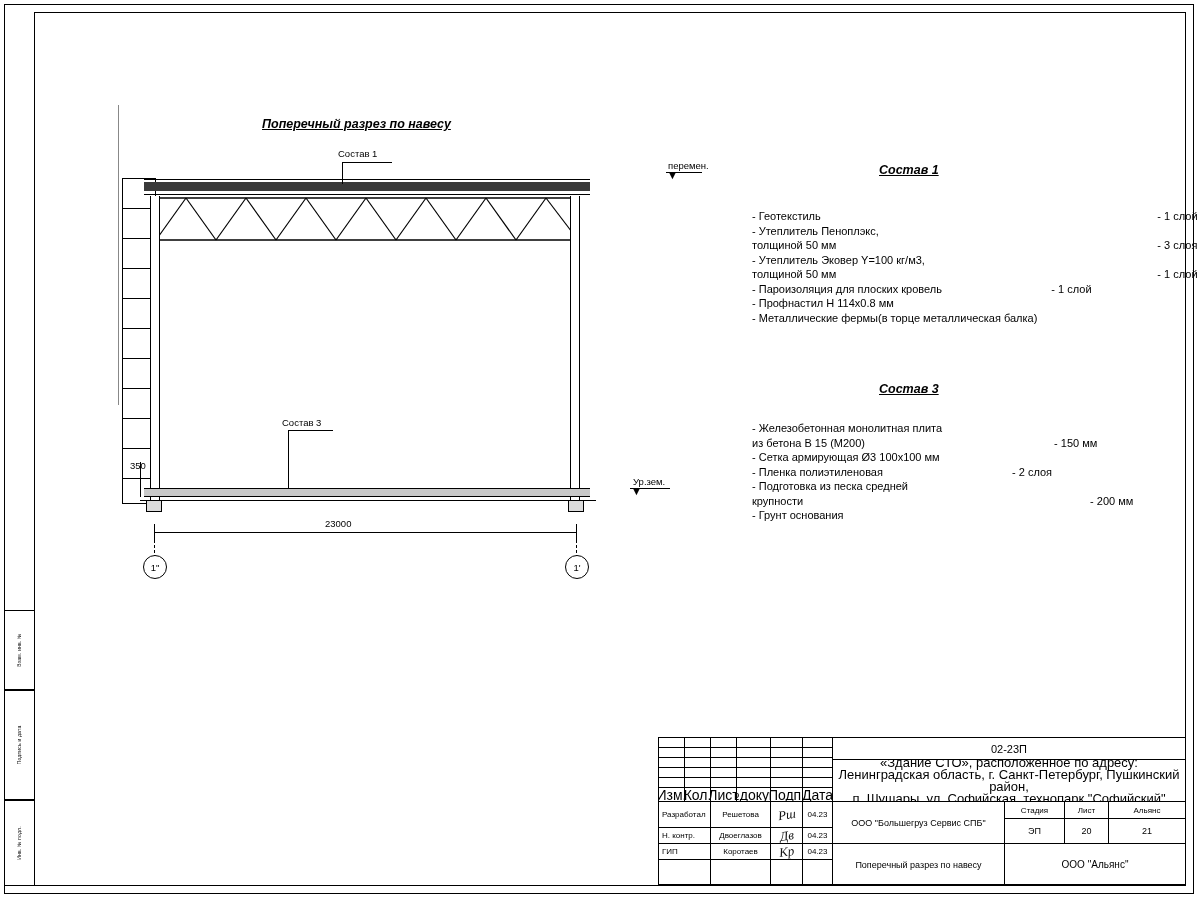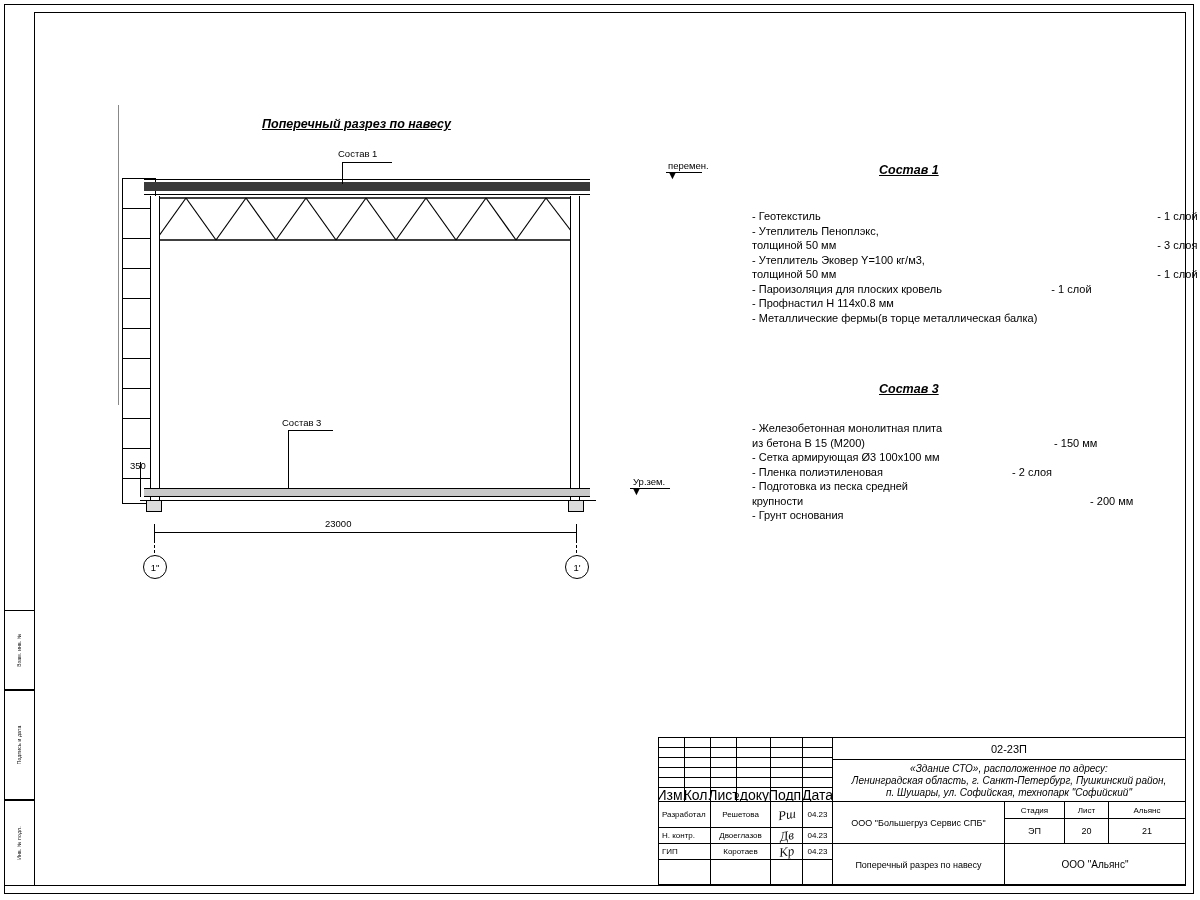--- a/index.html
+++ b/index.html
@@ -417,21 +417,21 @@
       </div>
     <div class="cell bb br small8" style="left:144px; top:106px; width:30px; height:16px;">04.23</div>
 
     <div class="cell br" style="left:0; top:122px; width:52px; height:25px;"></div>
     <div class="cell br" style="left:52px; top:122px; width:60px; height:25px;"></div>
     <div class="cell br" style="left:112px; top:122px; width:32px; height:25px;"></div>
     <div class="cell br" style="left:144px; top:122px; width:30px; height:25px;"></div>
 
     <div class="cell bb" style="left:174px; top:0; width:352px; height:22px; font-size:11px;">02-23П</div>
 
-    <div class="cell bb" style="left:174px; top:22px; width:352px; height:42px; flex-direction:column; line-height:12px; font-size:10px;font-style:italic;">
+    <div class="cell bb" style="left:174px; top:22px; width:352px; height:42px; flex-direction:column; line-height:12px; font-size:13px;">
       <div>«Здание СТО», расположенное по адресу:</div>
       <div>Ленинградская область, г. Санкт-Петербург, Пушкинский район,</div>
       <div>п. Шушары, ул. Софийская, технопарк "Софийский"</div>
     </div>
 
     <div class="cell bb br small9" style="left:174px; top:64px; width:172px; height:42px;">ООО "Большегруз Сервис СПБ"</div>
 
     <div class="cell bb br small8" style="left:346px; top:64px; width:60px; height:17px;">Стадия</div>
     <div class="cell bb br small8" style="left:406px; top:64px; width:44px; height:17px;">Лист</div>
     <div class="cell bb small8" style="left:450px; top:64px; width:76px; height:17px;">Альянс</div>

